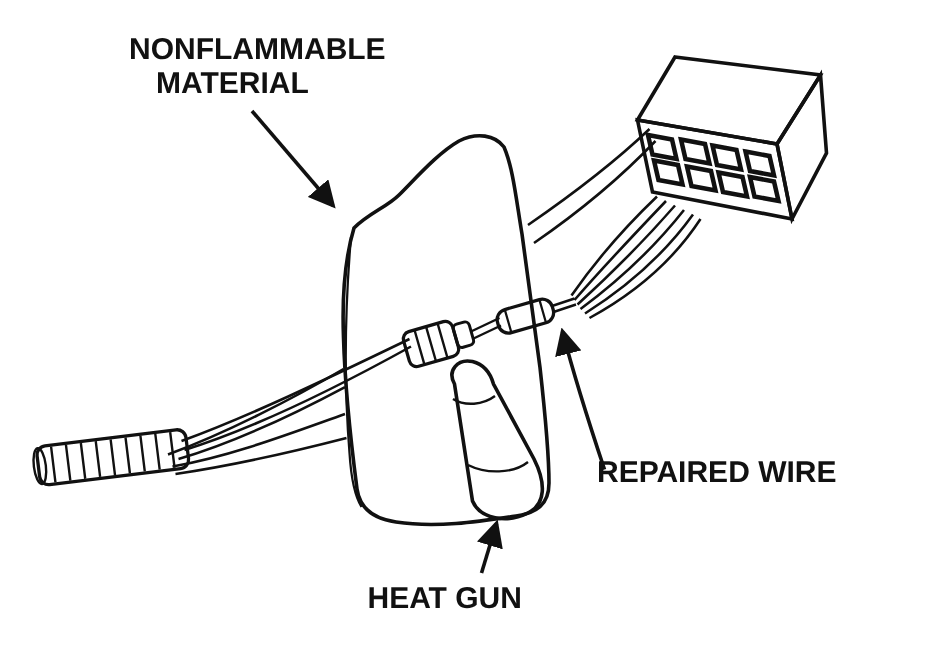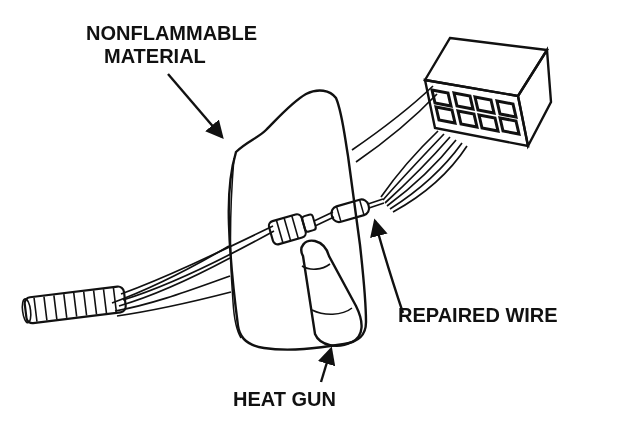--- a/index.html
+++ b/index.html
@@ -125,15 +125,15 @@
     </g>
   </svg>
 
   <div class="label" style="left:86px;top:22px;line-height:23px;">
     <span style="display:block">NONFLAMMABLE</span>
     <span style="display:block;margin-left:18px">MATERIAL</span>
   </div>
 
   <div class="label" style="left:398px;top:304px;">REPAIRED WIRE</div>
 
-  <div class="label" style="left:233px;top:388px;">HEAT GUN</div>
+  <div class="label" style="left:245px;top:388px;">HEAT GUN</div>
 
 </div>
 
 </body></html>

